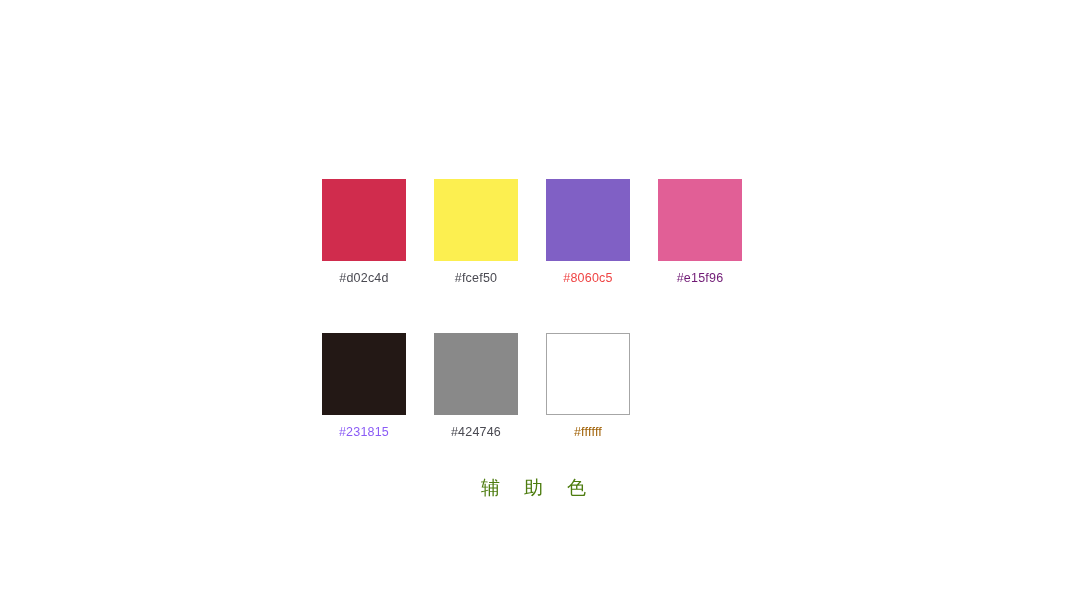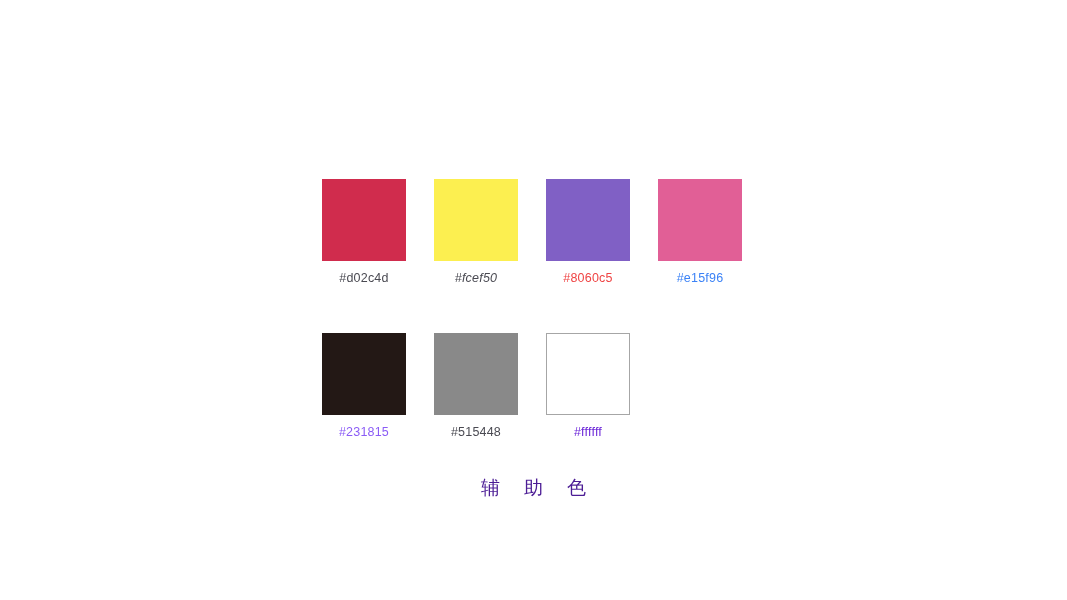--- a/index.html
+++ b/index.html
@@ -96,51 +96,51 @@
 
     <div class="swatch-row row-1">
 
       <div class="swatch-cell">
         <span class="swatch-chip" style="background-color: rgb(208, 44, 77);"></span>
         <span class="swatch-label" style="color: rgb(74, 74, 82);">#d02c4d</span>
       </div>
 
       <div class="swatch-cell">
         <span class="swatch-chip" style="background-color: rgb(252, 239, 80);"></span>
-        <span class="swatch-label" style="color: rgb(74, 74, 82); font-style: italic;">#fcef50</span>
+        <span class="swatch-label" style="color: rgb(74, 74, 82);">#fcef50</span>
       </div>
 
       <div class="swatch-cell">
         <span class="swatch-chip" style="background-color: rgb(128, 96, 197);"></span>
         <span class="swatch-label" style="color: #ef4444;">#8060c5</span>
       </div>
 
       <div class="swatch-cell">
         <span class="swatch-chip" style="background-color: rgb(225, 95, 150);"></span>
-        <span class="swatch-label" style="color: #3b82f6;">#e15f96</span>
+        <span class="swatch-label" style="color: #701a75;">#e15f96</span>
       </div>
 
     </div>
 
     <div class="swatch-row row-2">
 
       <div class="swatch-cell">
         <span class="swatch-chip" style="background-color: rgb(35, 24, 21);"></span>
         <span class="swatch-label" style="color: #8b5cf6;">#231815</span>
       </div>
 
       <div class="swatch-cell">
         <span class="swatch-chip" style="background-color: rgb(137, 137, 137);"></span>
-        <span class="swatch-label" style="color: rgb(74, 74, 82);">#515448</span>
+        <span class="swatch-label" style="color: rgb(74, 74, 82);">#424746</span>
       </div>
 
       <div class="swatch-cell">
         <span class="swatch-chip bordered" style="background-color: rgb(255, 255, 255);"></span>
-        <span class="swatch-label" style="color: #6d28d9;">#ffffff</span>
+        <span class="swatch-label" style="color: #a16207;">#ffffff</span>
       </div>
 
     </div>
 
   </div>
 
-  <div id="section-caption" style="color: #4c1d95;">辅 助 色</div>
+  <div id="section-caption" style="color: #4d7c0f;">辅 助 色</div>
 
 </div>
 
 </body></html>

